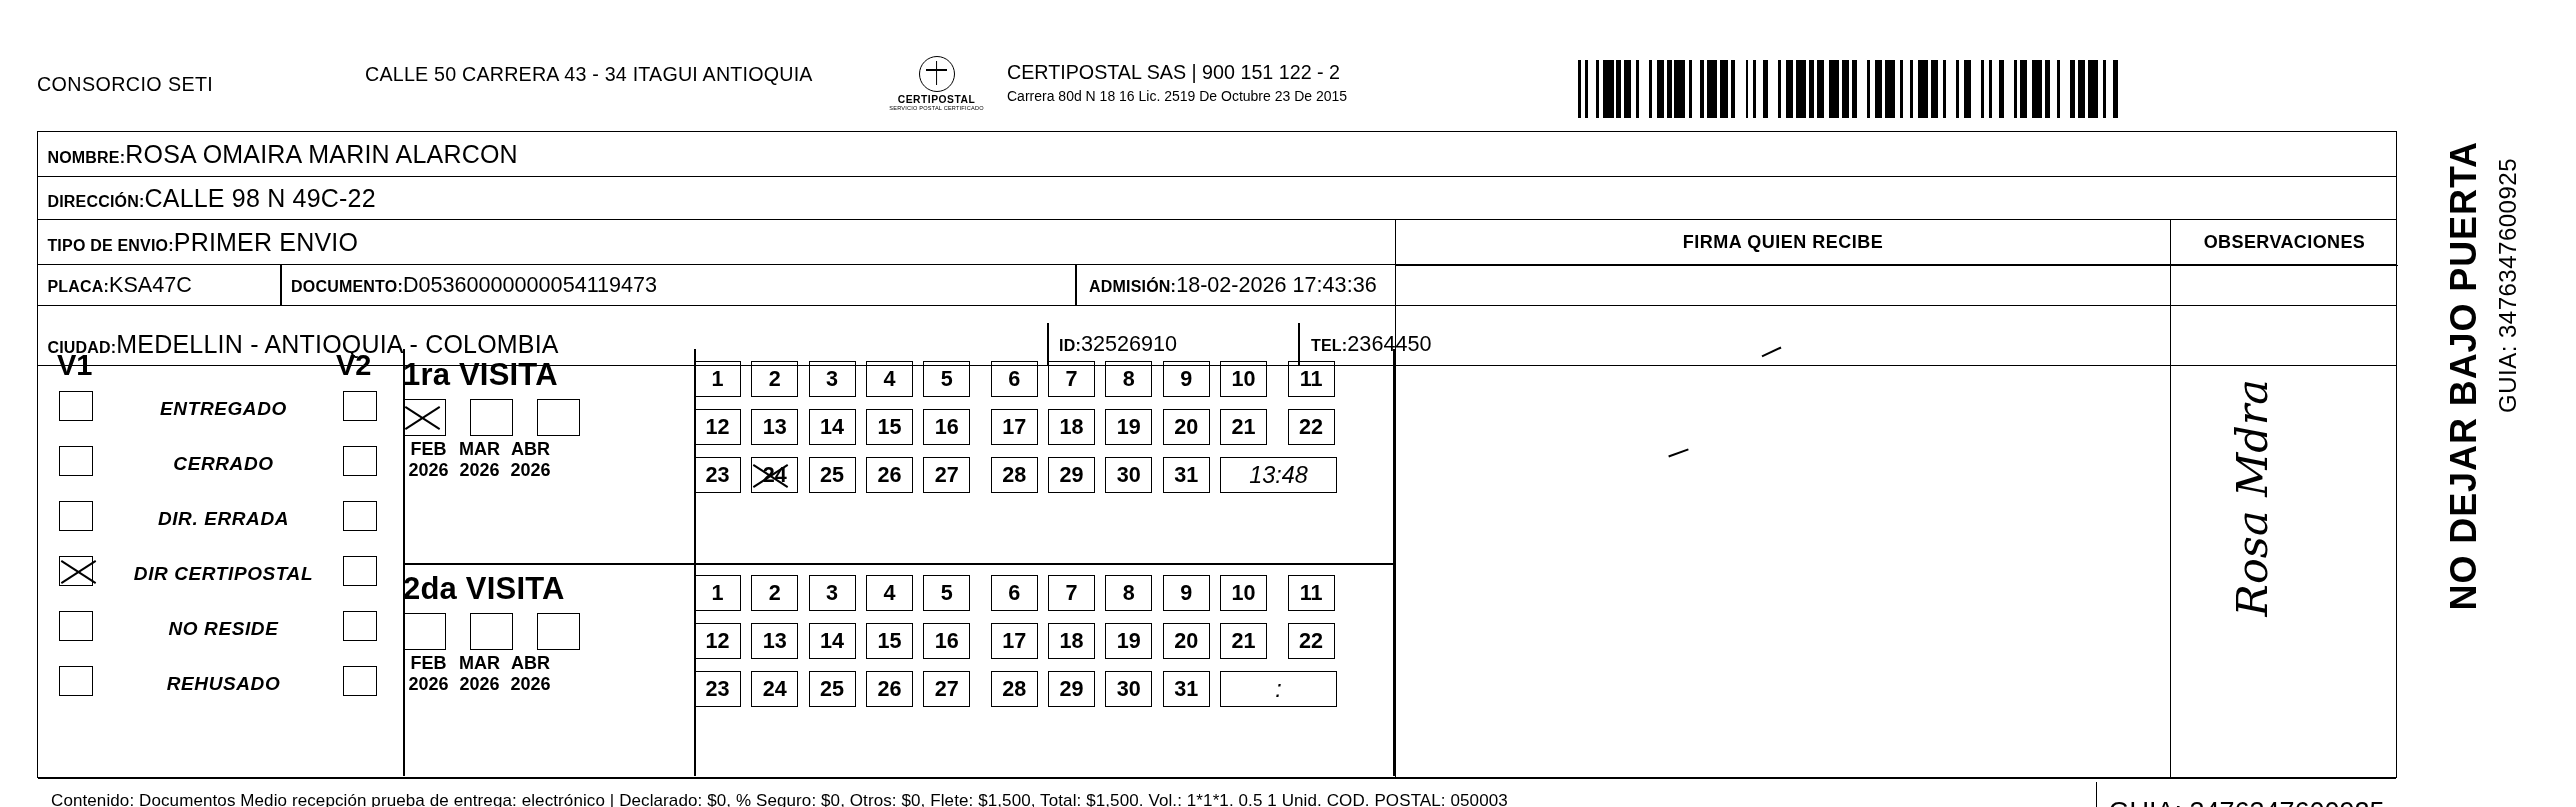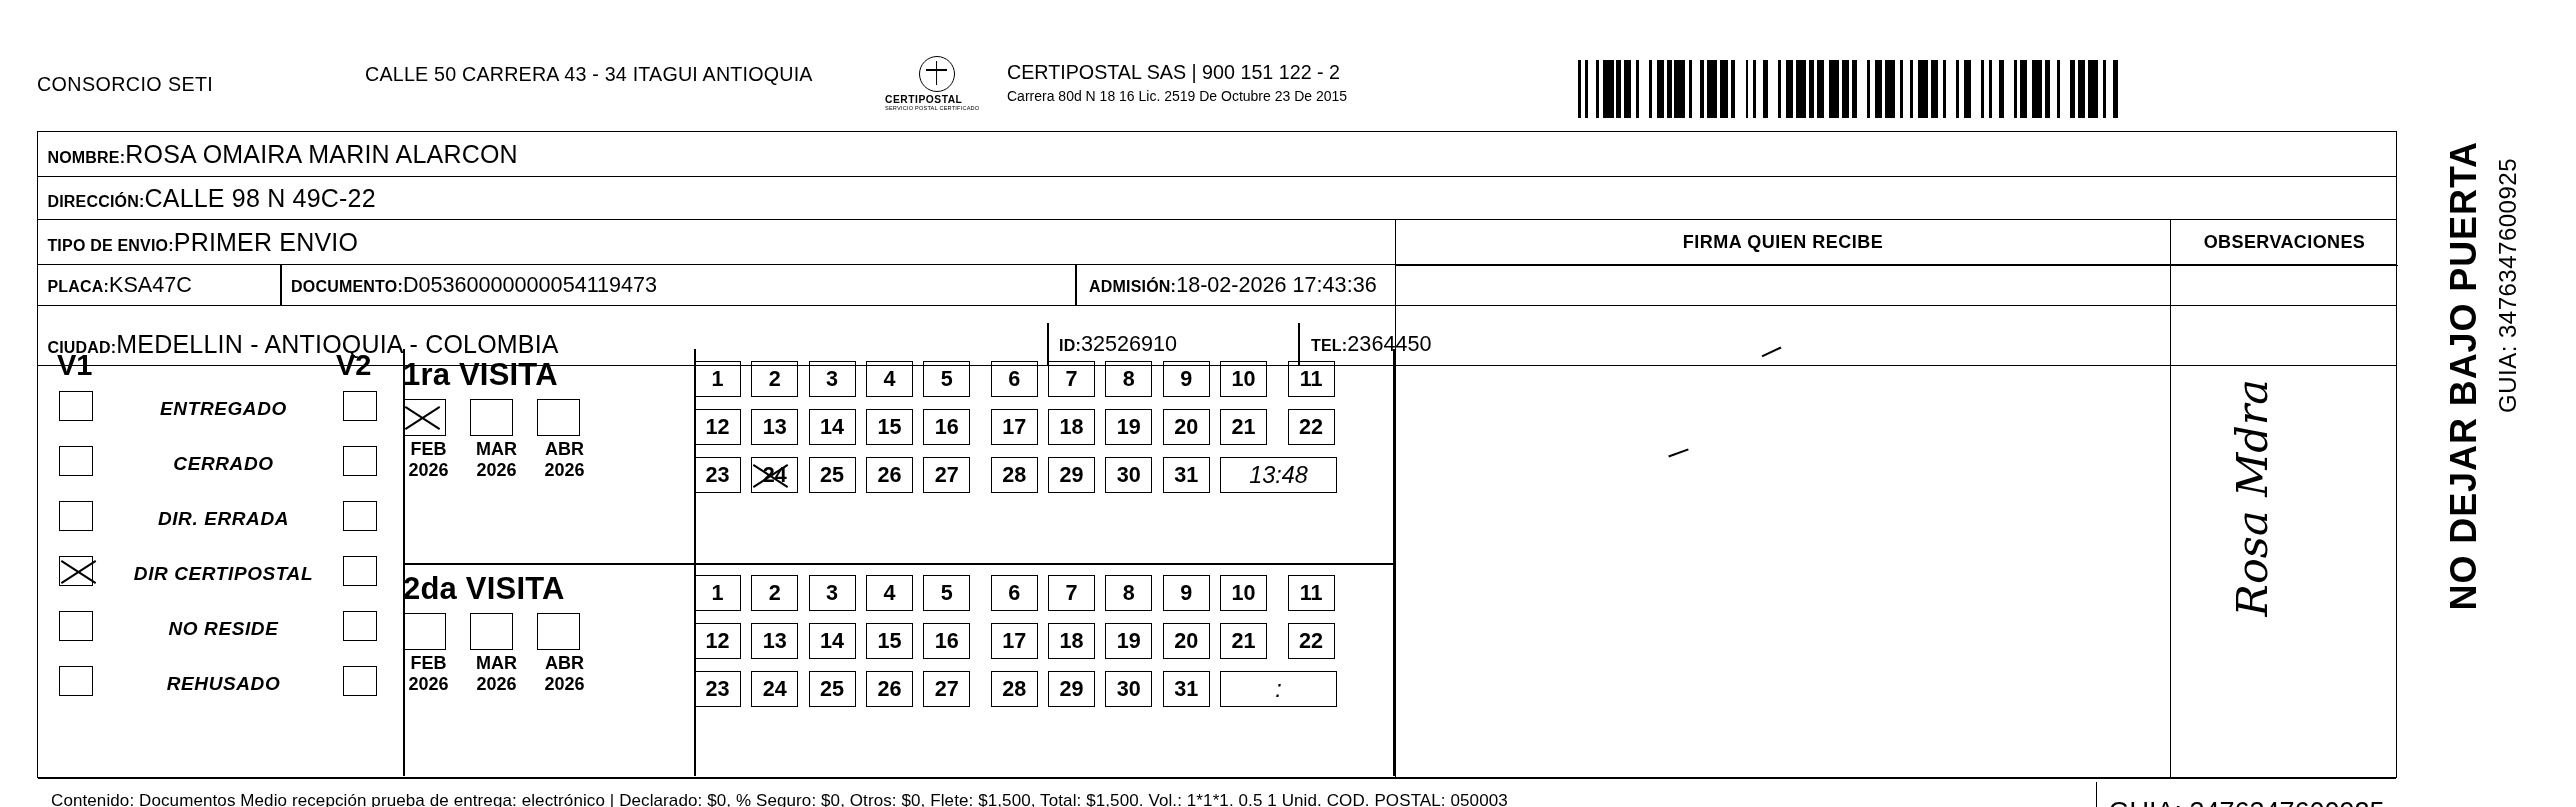--- a/index.html
+++ b/index.html
@@ -3,21 +3,21 @@
 <meta charset="utf-8">
 <style>
   html,body{margin:0;padding:0;background:#ffffff;}
   body{width:2576px;height:808px;font-family:"Liberation Sans",sans-serif;color:#000;-webkit-font-smoothing:none;}
   .sheet{position:relative;width:2576px;height:808px;}
 
   
   .topbar{position:absolute;left:37px;top:52px;width:2361px;height:66px;}
   .consorcio{position:absolute;left:0px;top:20.6px;font-size:19.7px;letter-spacing:0.4px;text-align:center;}
   .nit-block{position:absolute;left:328px;top:7.5px;font-size:19.7px;line-height:28px;letter-spacing:0.2px;}
-  .logo-wrap{position:absolute;left:848px;top:3.7px;width:103px;text-align:left;}
+  .logo-wrap{position:absolute;left:848px;top:3.7px;width:103px;text-align:center;}
   .logo-circ{width:34px;height:34px;border:1.9px solid #000;border-radius:50%;margin:0 auto;position:relative;}
   .logo-circ:before{content:"";position:absolute;left:50%;top:4.7px;width:1.9px;height:24px;background:#000;transform:translateX(-50%);}
   .logo-circ:after{content:"";position:absolute;left:6.6px;top:12px;width:20.6px;height:1.9px;background:#000;}
   .logo-name{font-size:10.3px;font-weight:bold;letter-spacing:0.5px;margin-top:1.9px;}
   .logo-sub{font-size:5.6px;letter-spacing:0.2px;}
   .certi-block{position:absolute;left:970px;top:7.5px;font-size:19.7px;line-height:24px;}
   .certi-sub{font-size:14px;}
 
   
   .barcode{position:absolute;left:1541px;top:7.5px;width:759px;height:58px;overflow:hidden;white-space:nowrap;}
@@ -64,21 +64,21 @@
   .xmark{position:absolute;left:0;top:0;width:100%;height:100%;}
   .xmark:before,.xmark:after{content:"";position:absolute;left:-1.9px;top:50%;width:41px;height:1.9px;background:#000;}
   .xmark:before{transform:rotate(33deg);}
   .xmark:after{transform:rotate(-33deg);}
 
   
   .visit{position:absolute;left:365px;width:262px;}
   .visit h3{margin:0;font-size:31px;font-weight:bold;letter-spacing:0.2px;}
   .months{display:flex;gap:24px;margin-top:5.6px;}
   .mbox{width:43px;height:37px;border:1.9px solid #000;box-sizing:border-box;position:relative;}
-  .mlabels{display:flex;gap:17px;margin-top:3.7px;font-size:18px;font-weight:bold;}
+  .mlabels{display:flex;margin-top:3.7px;font-size:18px;font-weight:bold;}
   .mlabels span{width:51px;text-align:center;line-height:20.6px;}
 
   .daygrid{position:absolute;left:656px;width:712px;}
   .dayrow{display:flex;height:48px;align-items:center;}
   .day{width:47px;height:36px;border:1.9px solid #000;box-sizing:border-box;margin-right:10.3px;display:flex;align-items:center;justify-content:center;font-size:21.6px;font-weight:bold;position:relative;}
   .day.gap{margin-right:20.6px;}
   .timebox{width:117px;height:36px;border:1.9px solid #000;box-sizing:border-box;display:flex;align-items:center;justify-content:center;font-size:23.4px;font-style:italic;}
 
   
   .sep{position:absolute;background:#000;}

